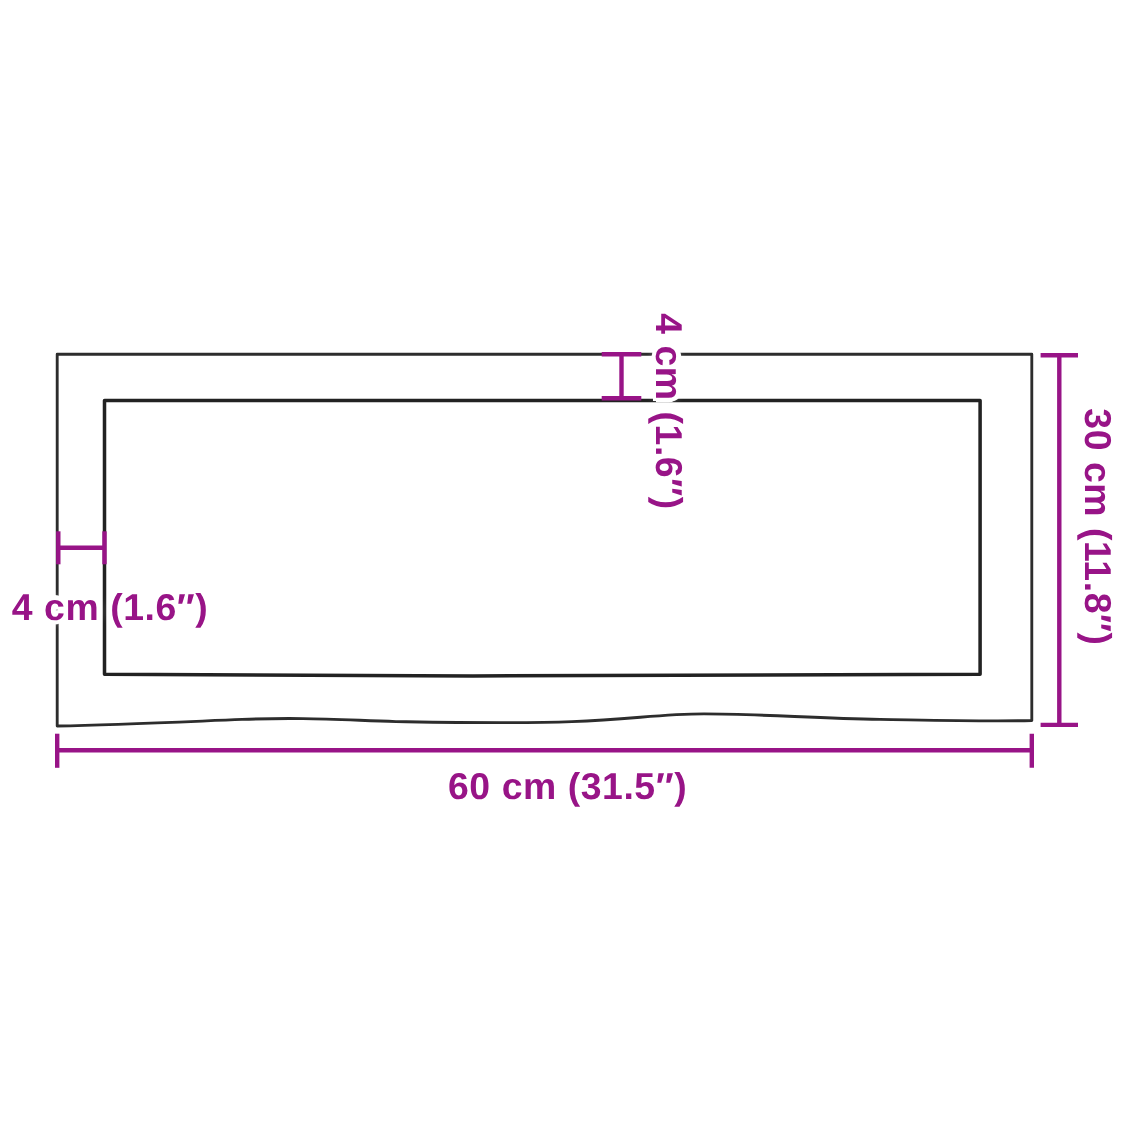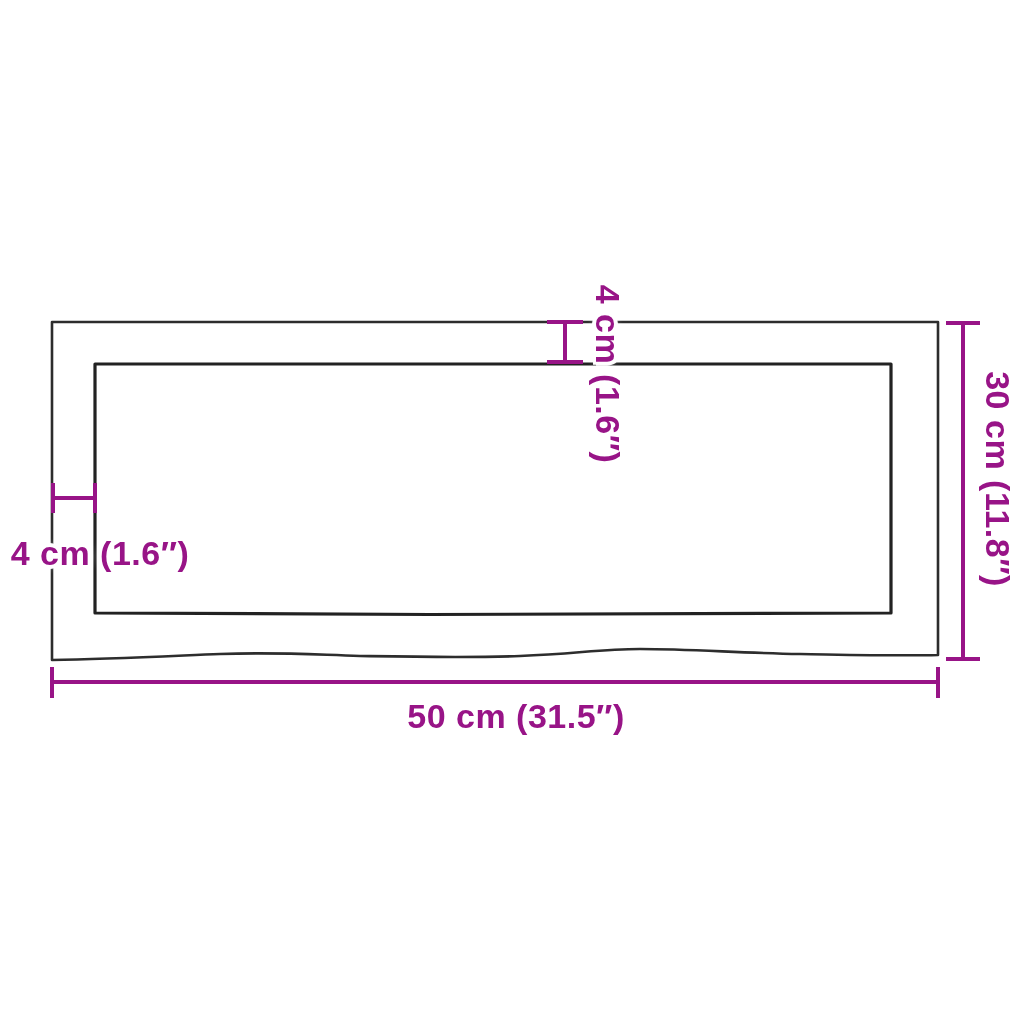--- a/index.html
+++ b/index.html
@@ -83,21 +83,21 @@
       </g>
 
       <g>
         <line x1="52" y1="682" x2="938" y2="682"></line>
         <line x1="52" y1="667" x2="52" y2="698"></line>
         <line x1="938" y1="667" x2="938" y2="698"></line>
       </g>
     </g>
   </svg>
 
-  <div class="dim-label label-width">50 cm (31.5″)</div>
+  <div class="dim-label label-width">60 cm (31.5″)</div>
 
   <div class="dim-label rot label-height">30 cm (11.8″)</div>
 
   <div class="dim-label rot label-thick-top">4 cm (1.6″)</div>
 
   <div class="dim-label label-thick-left">4 cm (1.6″)</div>
 
 </div>
 
 </body></html>

